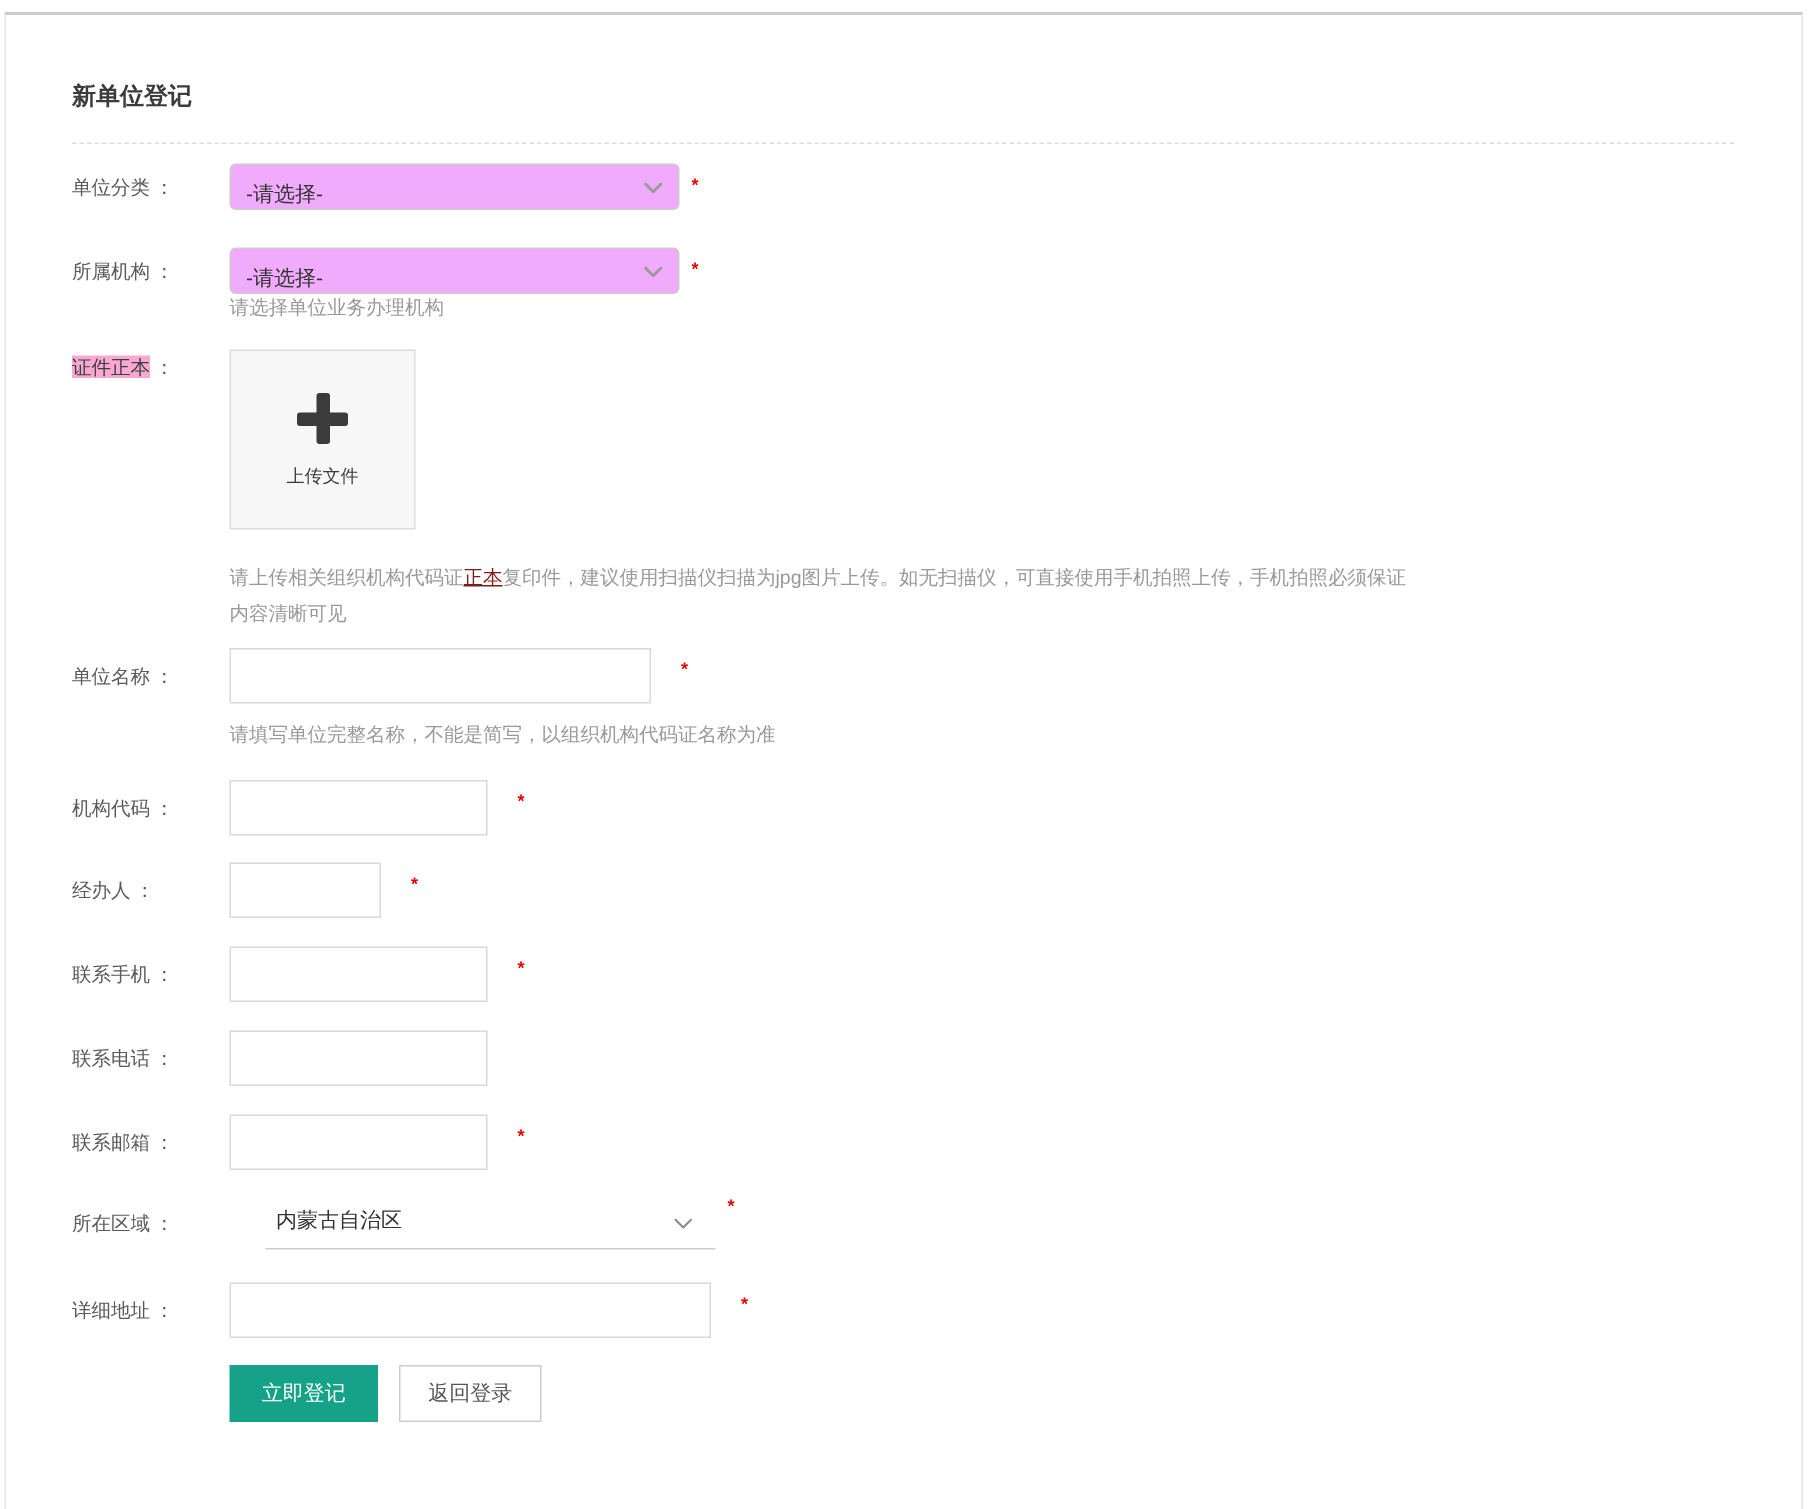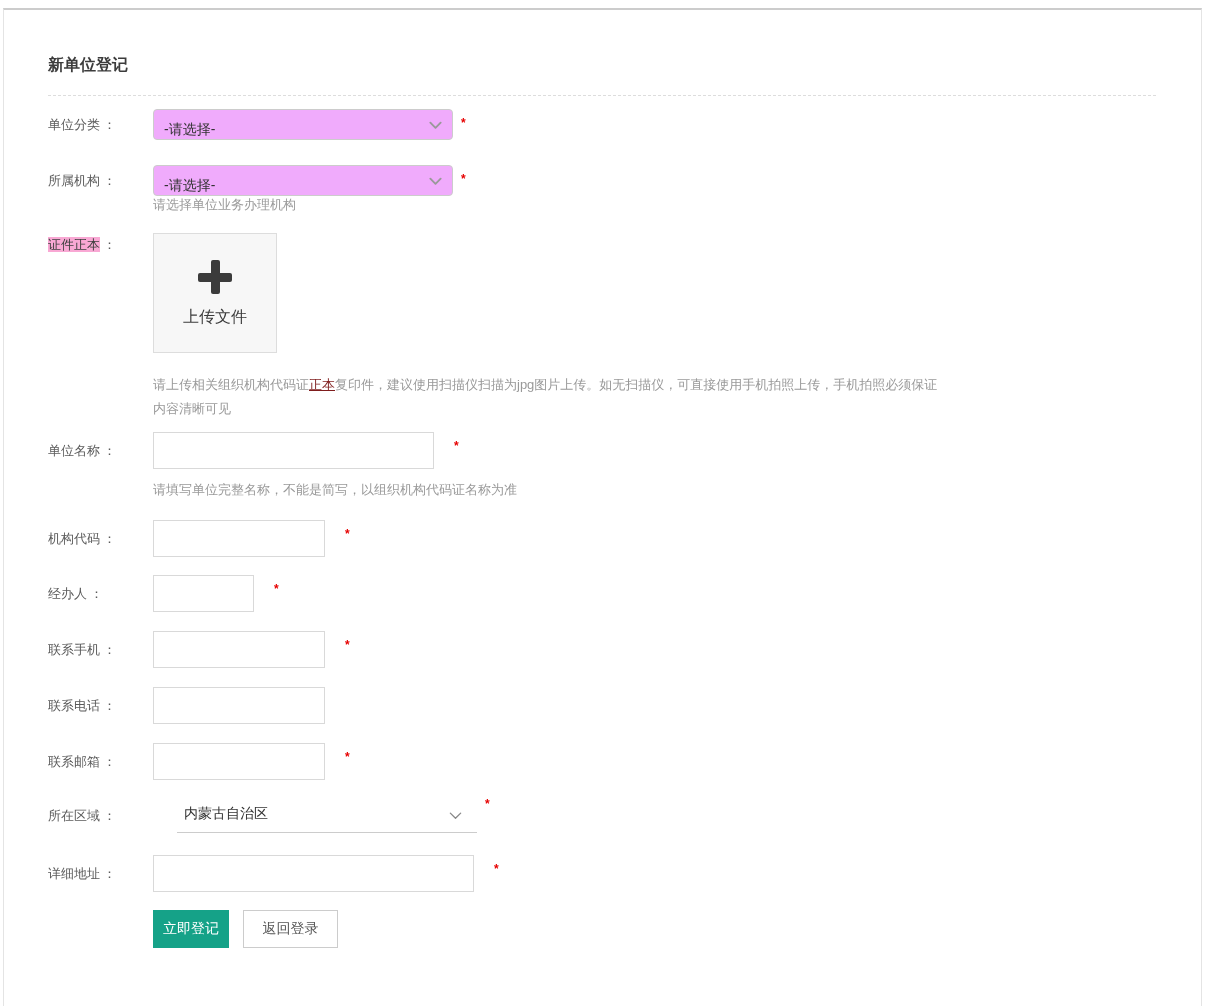--- a/index.html
+++ b/index.html
@@ -192,39 +192,39 @@
     position: absolute;
     top: 13px;
     left: 0;
     width: 34px;
     height: 9px;
     background: #3b3b3b;
     border-radius: 2px;
   }
   .upload-text {
     margin-top: 13px;
-    font-size: 16px;
+    font-size: 12px;
     color: #3b3b3b;
   }
 
   .label-highlight {
     background: #f9a8d4;
     color: #3f3f3f;
   }
 
   
   .btn {
     height: 38px;
     box-sizing: border-box;
     font-size: 14px;
     cursor: pointer;
     font-family: "Liberation Sans", "DejaVu Sans", sans-serif;
   }
   .btn-primary {
-    width: 76px;
+    width: 99px;
     background: var(--accent);
     color: #ffffff;
     border: none;
   }
   .btn-secondary {
     width: 95px;
     background: #ffffff;
     color: #555555;
     border: 1px solid #cccccc;
     margin-left: 14px;

